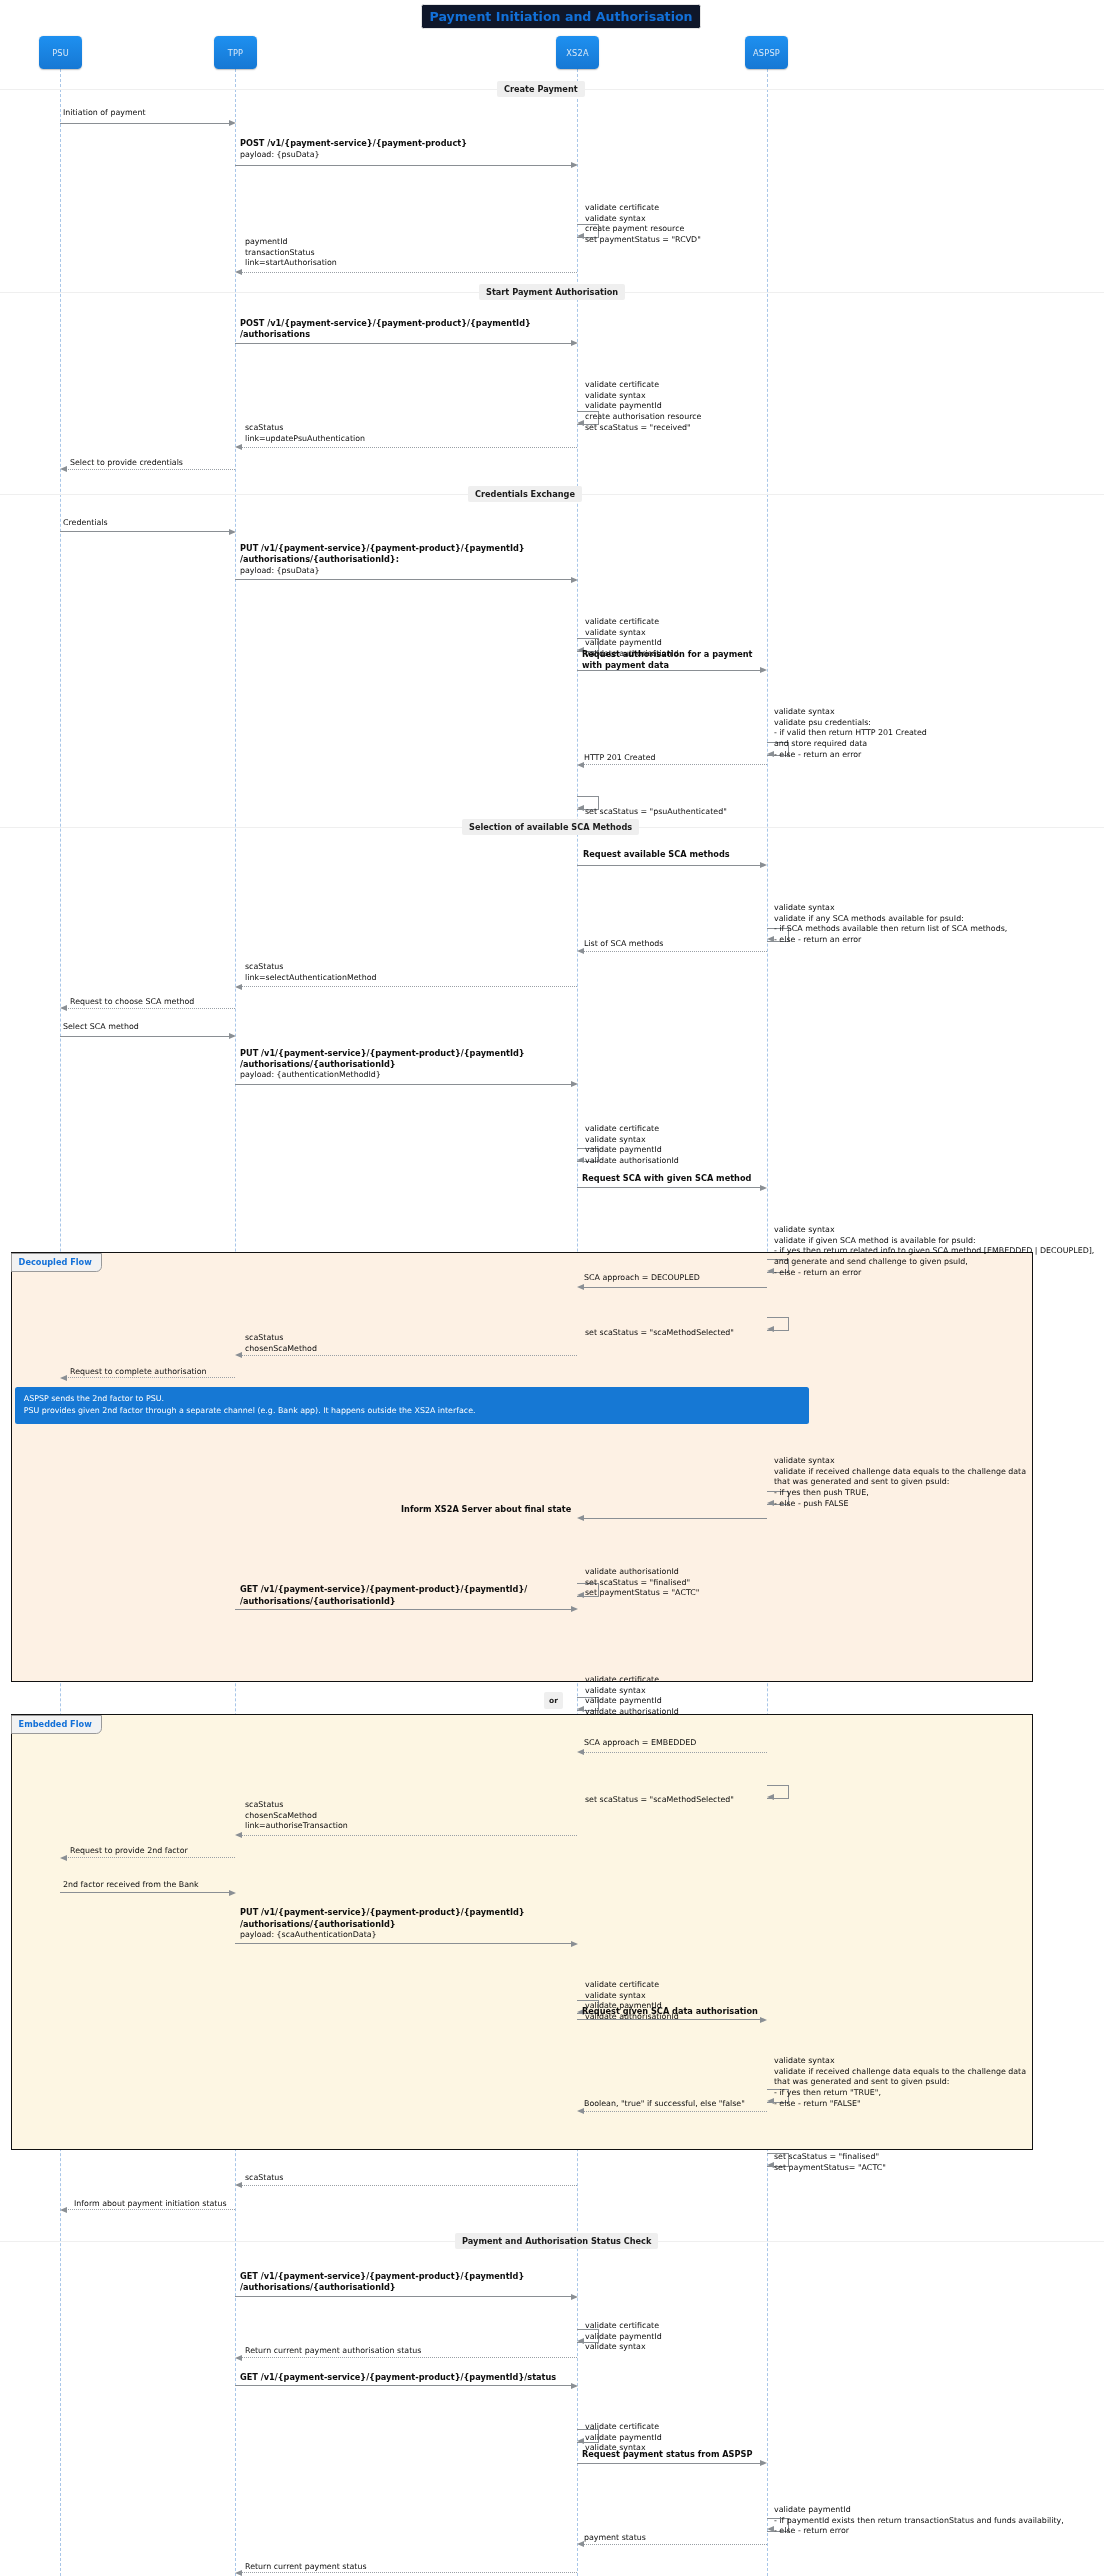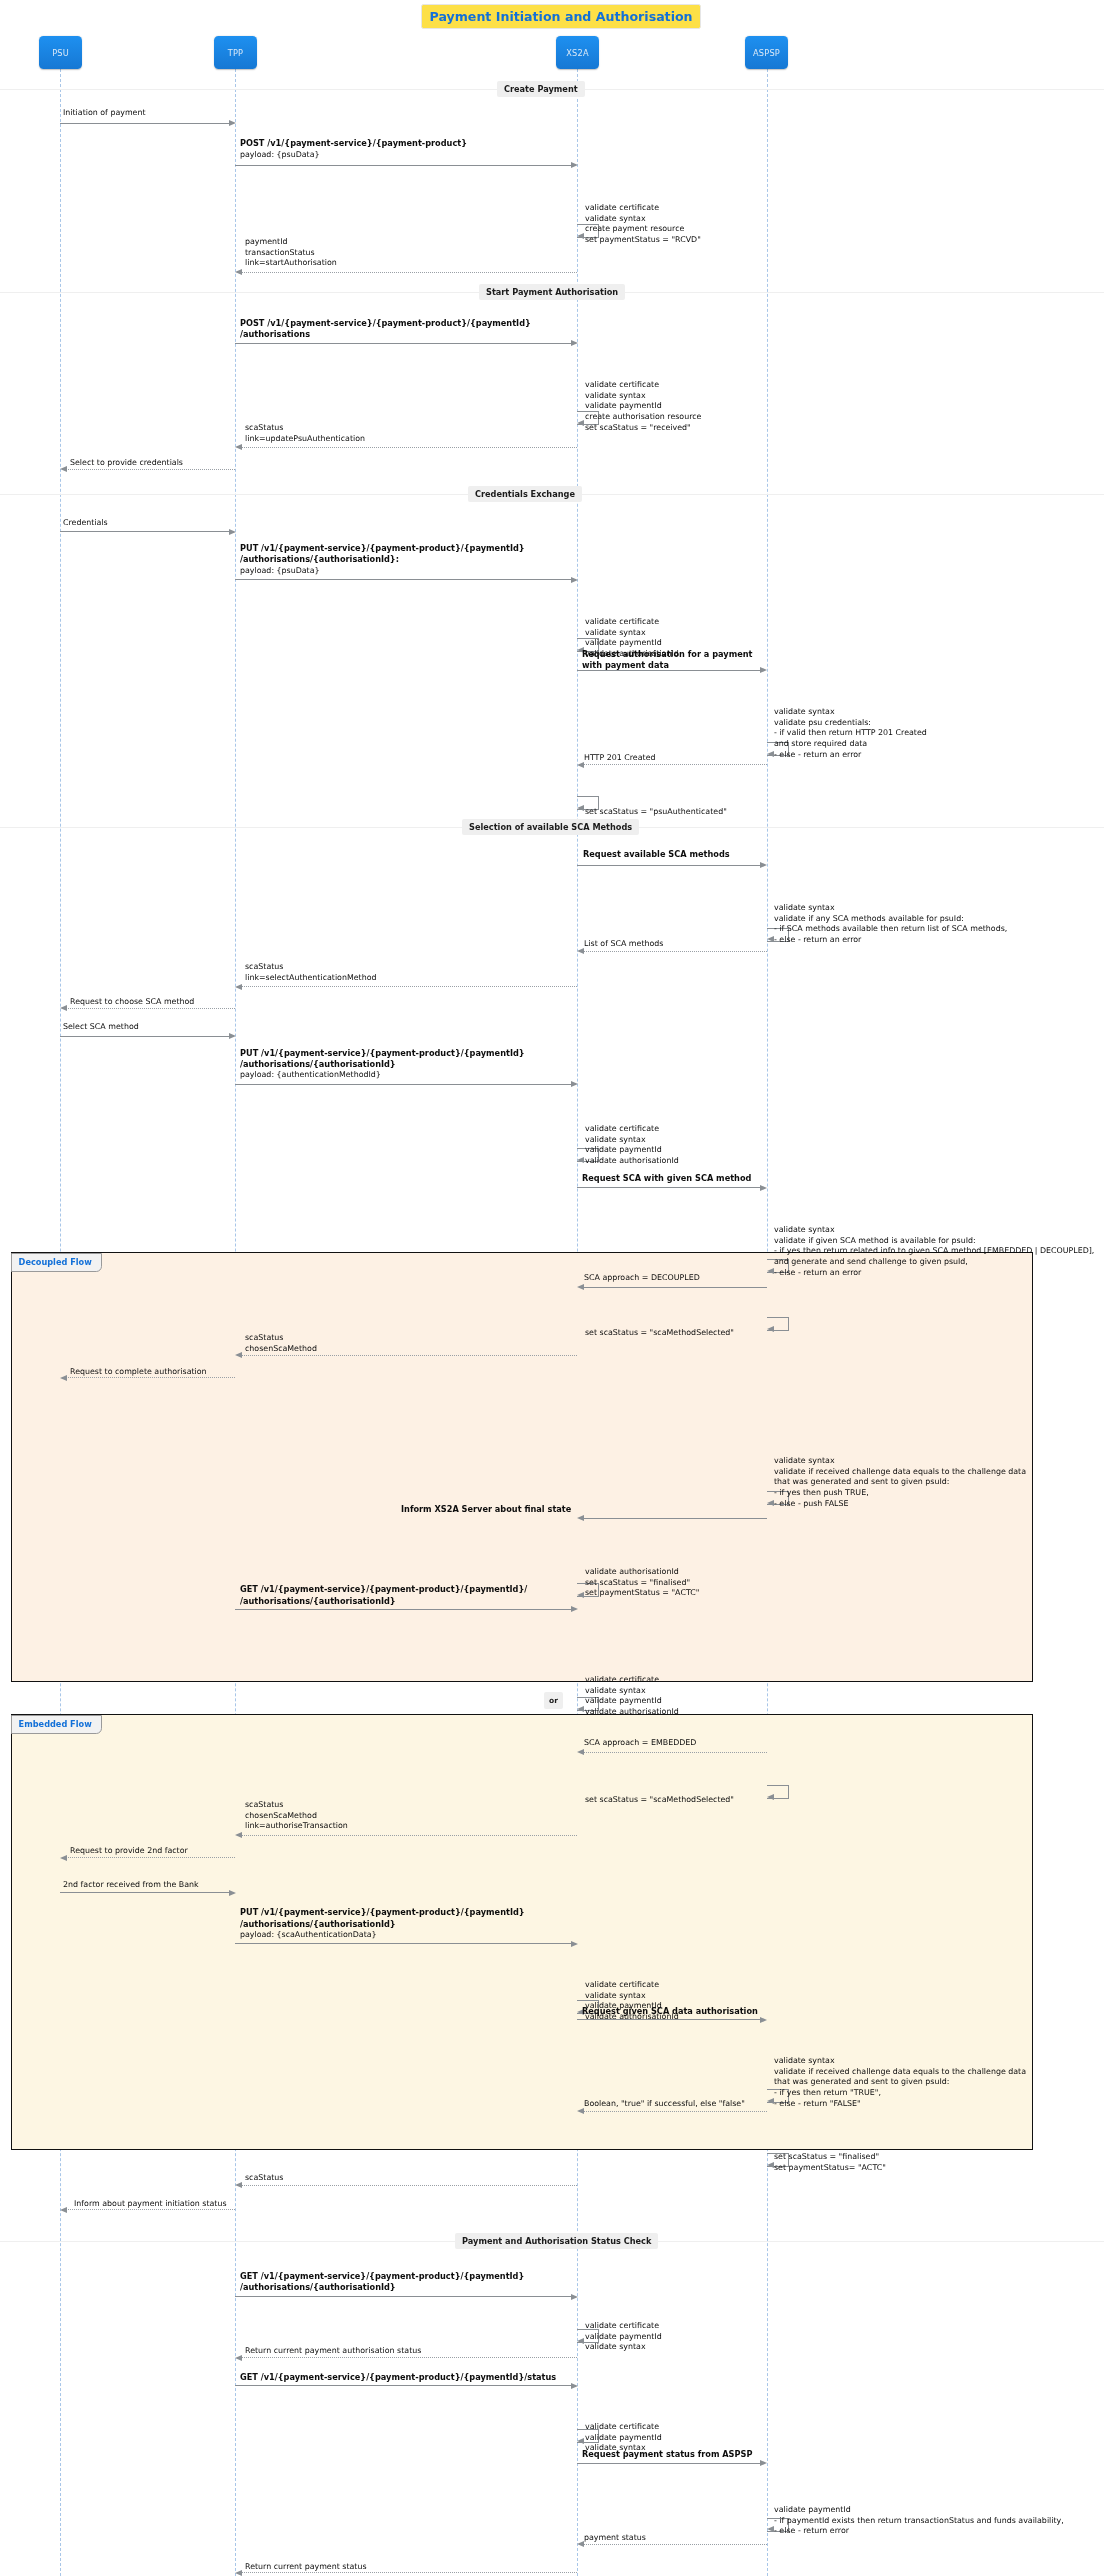--- a/index.html
+++ b/index.html
@@ -8,21 +8,21 @@
 
   
   .lifeline{position:absolute;width:0;border-left:1.3px dashed #a8c6e8;}
   .actorbox{position:absolute;width:43px;height:33px;border-radius:4.4px;
     background:linear-gradient(180deg,#1e90f0 0%,#1678d4 100%);
     box-shadow:0 0.6px 1.3px rgba(0,0,0,.25);
     display:flex;align-items:center;justify-content:center;}
   .actorbox span{color:#dbe9f7;font-size:8.2px;letter-spacing:0.2px;}
 
   
-  .title{position:absolute;border:0.6px solid #e6e6e6;border-radius:2.5px;background:#fde047;
+  .title{position:absolute;border:0.6px solid #e6e6e6;border-radius:2.5px;background:#0f172a;
     padding:3.8px 7.5px;color:#1270d8;font-size:12.6px;font-weight:bold;white-space:nowrap;}
 
   
   .divider{position:absolute;left:0;width:1104px;height:0;border-top:1.3px solid #efefef;}
   .divlabel{position:absolute;background:#efefef;border-radius:1.9px;padding:3.1px 7px;
     font-size:8.2px;font-weight:bold;color:#1b1b1b;white-space:nowrap;}
   .orlabel{position:absolute;background:#efefef;border-radius:1.9px;padding:3.8px 5px;
     font-size:7.5px;font-weight:bold;color:#1b1b1b;}
 
   
@@ -77,20 +77,22 @@
       <div class="divlabel" style="left: 455px; top: 2233px;">Payment and Authorisation Status Check</div>
     </div>
 
   <div id="groups">
       <div class="group" style="left: 11.3px; top: 1252px; width: 1020px; height: 428px;"></div>
       <div class="grouptab" style="left: 11.3px; top: 1253px;">Decoupled Flow</div>
       <div class="group alt2" style="left: 11.3px; top: 1714px; width: 1020px; height: 434px;"></div>
       <div class="grouptab" style="left: 11.3px; top: 1715px;">Embedded Flow</div>
     </div>
 
+  <div class="banner" id="banner" style="left: 15px; top: 1387px; width: 794px;">ASPSP sends the 2nd factor to PSU.
+PSU provides given 2nd factor through a separate channel (e.g. Bank app). It happens outside the XS2A interface.</div>
 
   <div id="arrows">
       <div class="arrow" style="left: 60px; top: 123px; width: 169px;"></div>
       <div class="head r" style="top: 120px; left: 229px;"></div>
       <div class="arrow" style="left: 235px; top: 165px; width: 336px;"></div>
       <div class="head r" style="top: 162px; left: 571px;"></div>
       <div class="arrow dotted" style="left: 241px; top: 272px; width: 336px;"></div>
       <div class="head l" style="top: 269px; left: 235px;"></div>
       <div class="arrow" style="left: 235px; top: 343px; width: 336px;"></div>
       <div class="head r" style="top: 340px; left: 571px;"></div>

